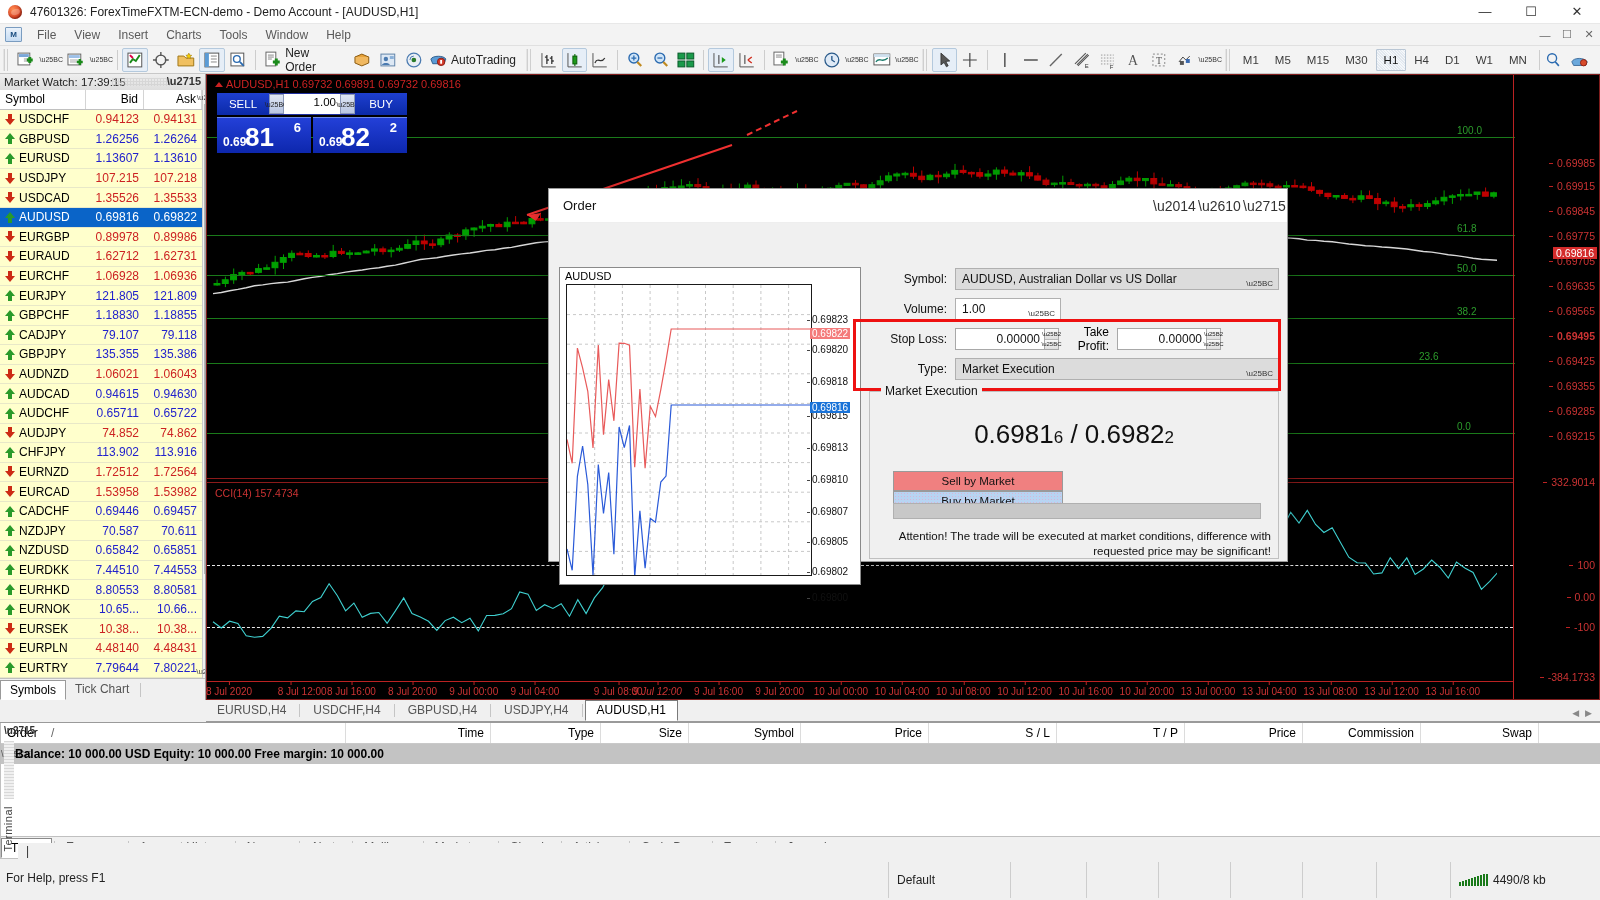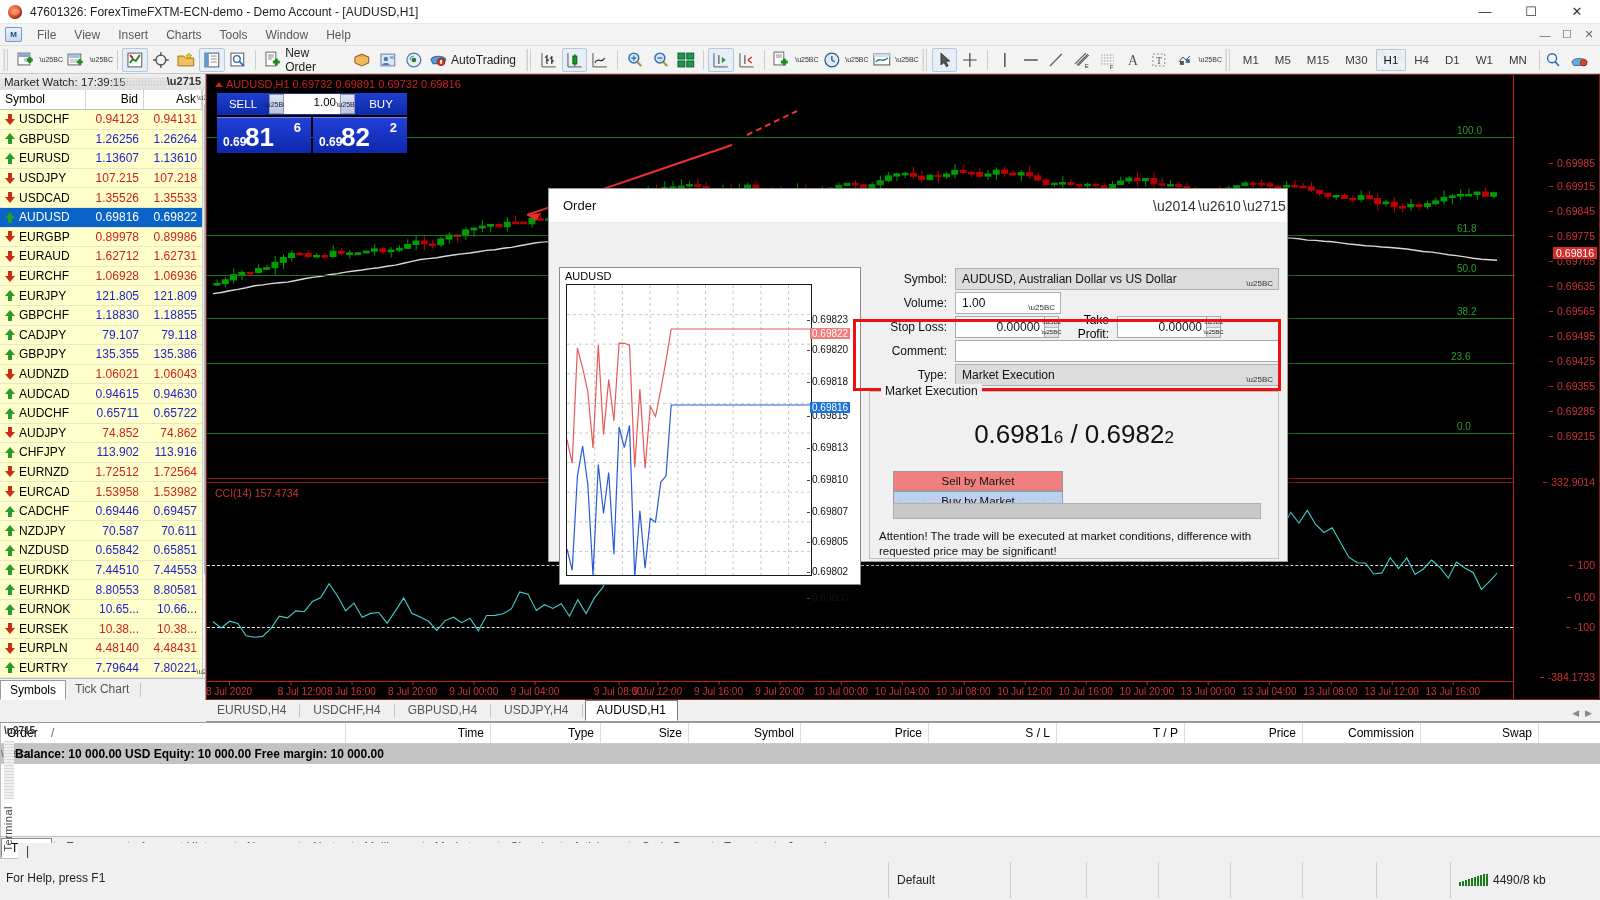--- a/index.html
+++ b/index.html
@@ -197,21 +197,21 @@
   .tc-name { position:absolute; left:5px; top:2px; font-size:11px; color:#000; }
   .tc-plot { position:absolute; left:6px; top:16px; right:48px; bottom:8px;
      border:1px solid #1a1a1a; overflow:hidden; background:#fff;}
   .tc-axis { position:absolute; right:2px; top:16px; width:48px; bottom:8px; }
   .tc-tick { position:absolute; left:2px; font-size:10px; color:#111; }
   .tc-tick:before{content:'';position:absolute;left:-5px;top:6px;width:3px;height:1px;background:#444;}
   .tc-ask { position:absolute; left:0px; background:#f47b7b; color:#fff; font-size:10px; padding:0 2px;}
   .tc-bid { position:absolute; left:0px; background:#1a73d8; color:#fff; font-size:10px; padding:0 2px;}
 
   .fields { position:absolute; left:322px; top:44px; width:408px; }
-  .frow { display:flex; align-items:center; height:24px; }
+  .frow { display:flex; align-items:center; height:24px; margin-bottom:6px;}
   .flabel { width:84px; text-align:right; padding-right:8px; font-size:12px; color:#111;}
   .fsel {
     flex:1; height:22px; background:#dcdcdc; border:1px solid #b0b0b0; position:relative;
     font-size:12px; color:#111; padding:3px 20px 0 6px; line-height:15px;
   }
   .fsel .chev { position:absolute; right:5px; top:7px; font-size:8px; color:#333;}
   .fsel.white { background:#fff; }
   .fnum {
     height:22px; background:#fff; border:1px solid #a8a8a8; text-align:right;
     font-size:12px; color:#111; padding:3px 4px 0 4px; line-height:15px;
@@ -233,21 +233,21 @@
   .bigprice sub { font-size:17px; vertical-align:baseline; }
   .mkt-btns { position:absolute; left:344px; top:248px; width:368px; display:flex; justify-content:flex-end;flex-direction:column;}
   .mbtn { width:170px; height:20px; font-size:11.5px; color:#111;
     display:flex;align-items:center;justify-content:center; border:1px solid #9a9a9a;}
   .mbtn.sell { background:#f08080; }
   .mbtn.buy { background:#aecdf0;
     background-image: radial-gradient(#d6b7d6 0.5px, transparent 0.6px); background-size:3px 3px;
     background-color:#b8d4f2;}
   .progress { position:absolute; left:344px; top:280px; width:368px; height:16px;
     background:#c8c8c8; border:1px solid #b0b0b0; }
-  .warn { position:absolute; left:330px; top:306px; width:392px; text-align:left;
+  .warn { position:absolute; left:330px; top:306px; width:392px; text-align:right;
     font-size:11.5px; color:#111; line-height:15px;}
 
   
   .chart-tabs {
     position:absolute; left:206px; top:700px; width:1394px; height:22px;
     background:#f0f0f0; display:flex; align-items:flex-end; border-bottom:1px solid #9a9a9a;
   }
   .ctab { padding:2px 11px; font-size:12px; color:#555; height:20px; }
   .ctab.on { background:#fff; border:1px solid #7a7a7a; border-bottom:1px solid #fff;
      color:#000; height:21px;}
@@ -1195,21 +1195,21 @@
     <div id="fibs">
         <div class="fib" style="top: 62px; width: 1308px;"></div>
         <div class="fib-lbl" style="top: 50px; left: 1250px;">100.0</div>
         <div class="fib" style="top: 160px; width: 1308px;"></div>
         <div class="fib-lbl" style="top: 148px; left: 1250px;">61.8</div>
         <div class="fib" style="top: 200px; width: 1308px;"></div>
         <div class="fib-lbl" style="top: 188px; left: 1250px;">50.0</div>
         <div class="fib" style="top: 243px; width: 1308px;"></div>
         <div class="fib-lbl" style="top: 231px; left: 1250px;">38.2</div>
         <div class="fib" style="top: 288px; width: 1308px;"></div>
-        <div class="fib-lbl" style="top: 276px; left: 1212px; margin-left: 32px;">23.6</div>
+        <div class="fib-lbl" style="top: 276px; left: 1212px;">23.6</div>
         <div class="fib" style="top: 358px; width: 1308px;"></div>
         <div class="fib-lbl" style="top: 346px; left: 1250px;">0.0</div>
       </div>
 
     <svg width="500" height="140" style="position:absolute;left:120px;top:30px;">
       <path d="M200 110 L405 40" stroke="#f03030" stroke-width="2" fill="none"></path>
       <path d="M200 110 l14 -2 l-5 8 z" fill="#f03030"></path>
       <path d="M420 30 L470 6" stroke="#f03030" stroke-width="2" fill="none" stroke-dasharray="6 4"></path>
     </svg>
 
@@ -1224,21 +1224,21 @@
 
     <div class="price-axis">
       <div id="price-ticks">
           <div class="pa-tick" style="top: 82px;">0.69985</div>
           <div class="pa-tick" style="top: 105px;">0.69915</div>
           <div class="pa-tick" style="top: 130px;">0.69845</div>
           <div class="pa-tick" style="top: 155px;">0.69775</div>
           <div class="pa-tick" style="top: 180px;">0.69705</div>
           <div class="pa-tick" style="top: 205px;">0.69635</div>
           <div class="pa-tick" style="top: 230px;">0.69565</div>
-          <div class="pa-tick" style="top: 255px;">0.69495</div>
+          <div class="pa-tick" style="top: 255px; font-weight: bold;">0.69495</div>
           <div class="pa-tick" style="top: 280px;">0.69425</div>
           <div class="pa-tick" style="top: 305px;">0.69355</div>
           <div class="pa-tick" style="top: 330px;">0.69285</div>
           <div class="pa-tick" style="top: 355px;">0.69215</div>
         </div>
       <div class="pa-cur" style="top:172px;">0.69816</div>
       <div class="pa-tick" style="top:401px;">332.9014</div>
       <div class="pa-tick" style="top:484px;">100</div>
       <div class="pa-tick" style="top:516px;">0.00</div>
       <div class="pa-tick" style="top:546px;">-100</div>
@@ -1382,24 +1382,20 @@
           <div style="width:58px; text-align:right; padding-right:8px; font-size:12px;">Take Profit:</div>
           <div style="display:flex;">
             <div class="fnum" style="width:90px;">0.00000</div>
             <div class="spin">
                 <div>\u25B2</div>
                 <div>\u25BC</div>
               </div>
           </div>
         </div>
 
-        <div class="frow">
-          <div class="flabel">Comment:</div>
-          <input class="fnum" style="flex: 1 1 0%; text-align: left; font-family: &quot;Liberation Sans&quot;, sans-serif;" value="">
-        </div>
 
         <div class="frow">
           <div class="flabel">Type:</div>
           <div class="fsel">
             <span>Market Execution</span>
             <span class="chev">\u25BC</span>
           </div>
         </div>
       </div>
 

